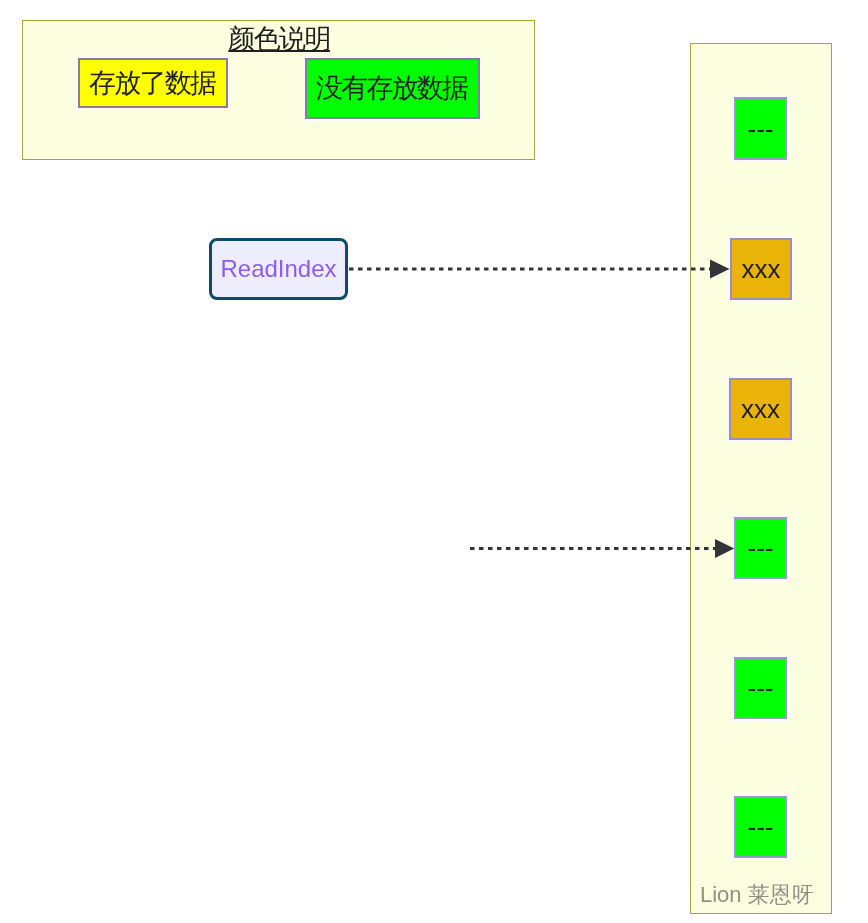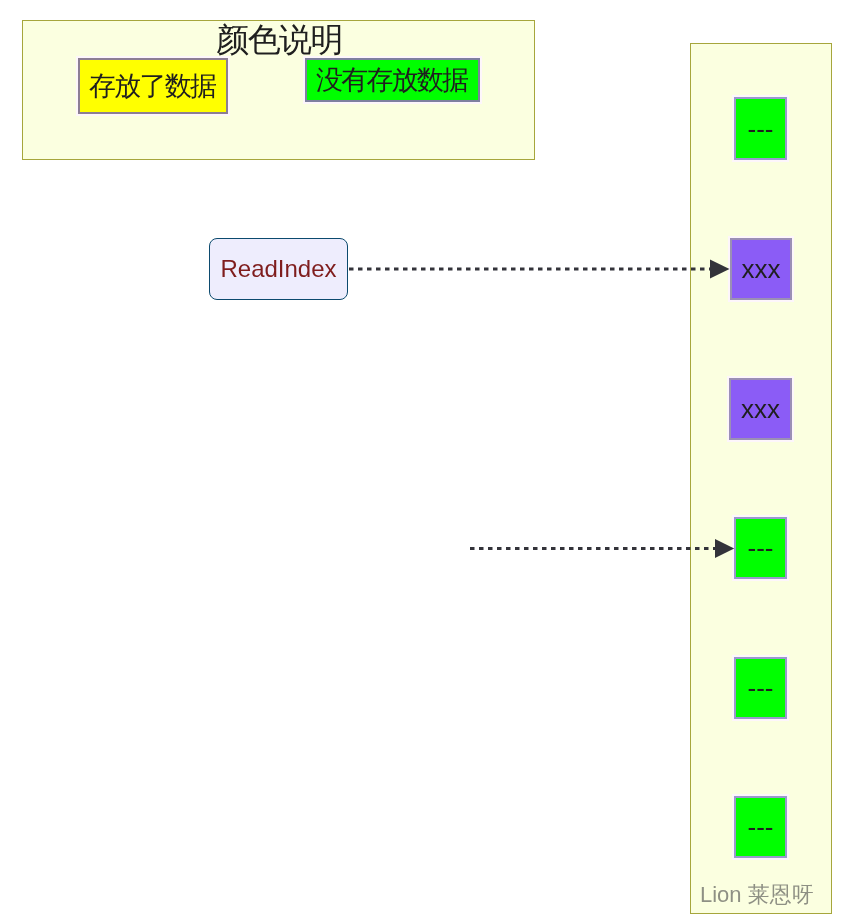--- a/index.html
+++ b/index.html
@@ -13,53 +13,53 @@
 
   
   .abs{position:absolute;box-sizing:border-box;}
 
   .legend-panel{
     left:22px;top:20px;width:513px;height:140px;
     background:#fbffe0;border:1px solid #a6a63c;
   }
   .legend-title{
     position:absolute;left:0;top:2.5px;width:100%;text-align:center;
-    font-size:33px;line-height:31px;color:#1f1f1f;letter-spacing:-1.6px;text-indent:1.2px;
+    font-size:27px;line-height:31px;color:#1f1f1f;letter-spacing:-1.6px;text-indent:1.2px;text-decoration:underline;
   }
   .swatch{
     position:absolute;box-sizing:border-box;border:2px solid #8c7e93;
     display:flex;align-items:center;justify-content:center;
     font-size:27px;color:#1f1f1f;line-height:1;letter-spacing:-1.8px;text-indent:-1.8px;
     box-shadow:0 0 0 2px #fdf6fb;
   }
   .swatch.yellow{background:#ffff00;border-color:#8c7e93;}
   .swatch.green{background:#00ff00;border-color:#7e809e;}
-  #sw-stored{left:78px;top:58px;width:150px;height:56px;}
-  #sw-empty{left:305px;top:58px;width:175px;height:44px;text-align:right;}
+  #sw-stored{left:78px;top:58px;width:150px;height:50px;}
+  #sw-empty{left:305px;top:58px;width:175px;height:61px;text-align:right;}
 
   
   .buffer{
     left:690px;top:43px;width:142px;height:871px;
     background:#fbffe0;border:1px solid #a6a63c;
   }
   .cell{
     position:absolute;box-sizing:border-box;border:2px solid #9999cc;
     display:flex;align-items:center;justify-content:center;
     font-size:26px;color:#1f1f1f;line-height:1;
     box-shadow:0 0 0 2px #fdf6fb;
   }
   .cell.green{background:#00ff00;}
-  .cell.yellow{background:#8b5cf6;border-color:#9b8fb5;}
+  .cell.yellow{background:#eab308;border-color:#9b8fb5;}
 
   
   .label-box{
     position:absolute;box-sizing:border-box;
-    background:#eeedfd;border:1px solid #0c4a6e;border-radius:8px;
+    background:#eeedfd;border:3px solid #0c4a6e;border-radius:8px;
     display:flex;align-items:center;justify-content:center;
-    font-size:24px;color:#7f1d1d;
+    font-size:24px;color:#8b5cf6;
   }
   #lbl-read{left:209px;top:238px;width:139px;height:62px;}
   #lbl-write{left:85px;top:517px;width:384px;height:63px;}
 
   
   .conn{position:absolute;}
 
   
   .watermark{
     position:absolute;left:700px;top:880px;display:flex;align-items:center;

